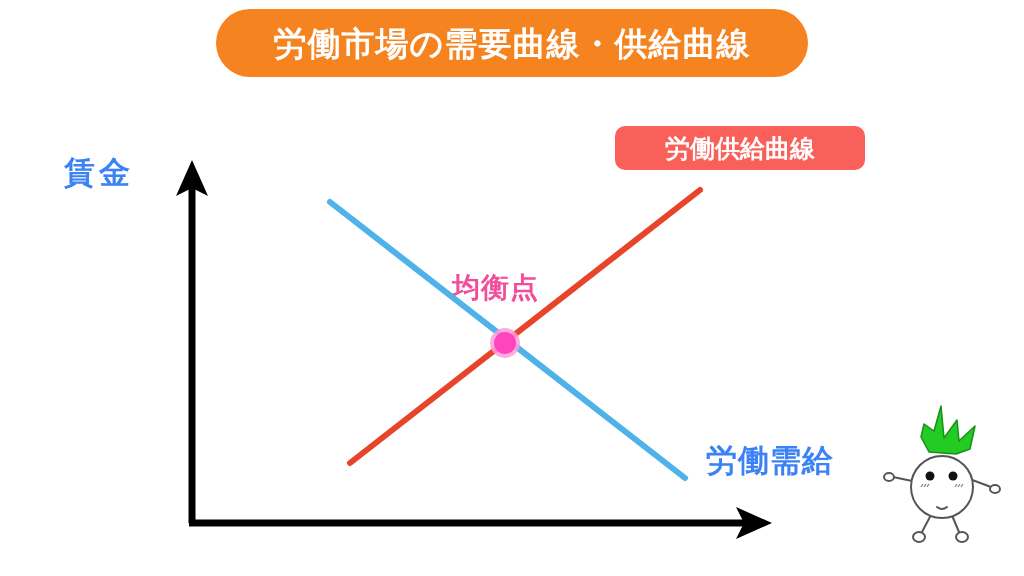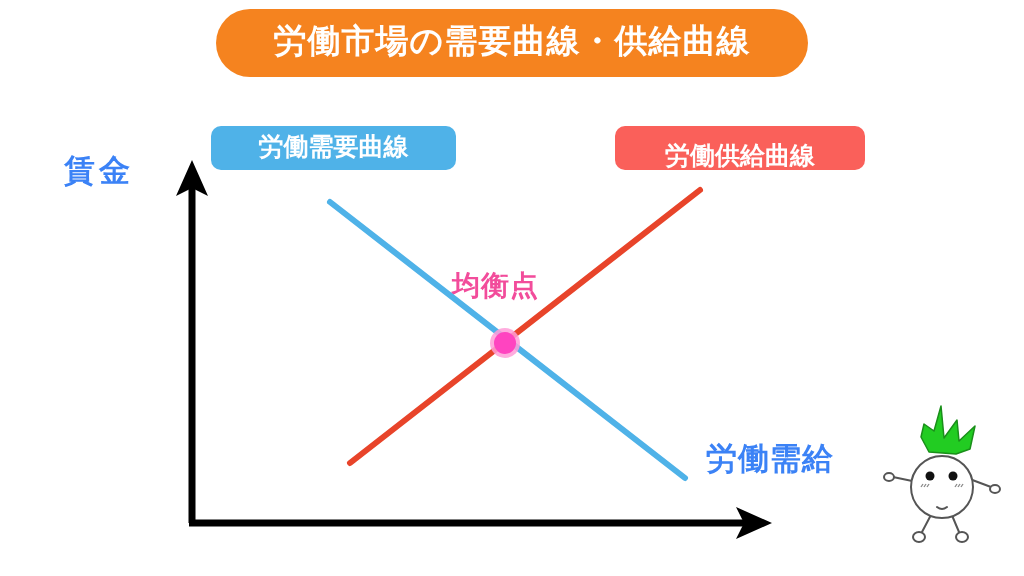--- a/index.html
+++ b/index.html
@@ -6,21 +6,21 @@
     margin: 0;
     padding: 0;
     background: #ffffff;
   }
   #stage {
     position: relative;
     width: 1024px;
     height: 576px;
     background: #ffffff;
     overflow: hidden;
-    font-family: Liberation Mono, monospace;
+    font-family: Liberation Sans, sans-serif;
   }
 
   
   .title-banner {
     position: absolute;
     left: 216px;
     top: 9px;
     width: 592px;
     height: 68px;
     background: #F5831F;
@@ -60,21 +60,20 @@
     left: 211px;
     top: 126px;
     width: 245px;
     background: #4FB2E8;
   }
   .label-supply {
     left: 615px;
     top: 126px;
     width: 250px;
     background: #FA605A;
-    align-items: flex-end;
   }
 
   
   .axis-label {
     position: absolute;
     color: #3b82f6;
     font-size: 31px;
     font-weight: bold;
     white-space: nowrap;
     line-height: 1;
@@ -113,23 +112,20 @@
 </style>
 </head>
 <body>
 
 <div id="stage">
 
   <div class="title-banner">
     <span class="title-text">労働市場の需要曲線・供給曲線</span>
   </div>
 
-  <div class="curve-label label-demand">
-    <span class="label-text">労働需要曲線</span>
-  </div>
 
   <div class="curve-label label-supply">
     <span class="label-text">労働供給曲線</span>
   </div>
 
   <div class="axis-label axis-label-y">賃金</div>
   <div class="axis-label axis-label-x">労働需給</div>
 
   <div class="equilibrium-label">均衡点</div>
 

